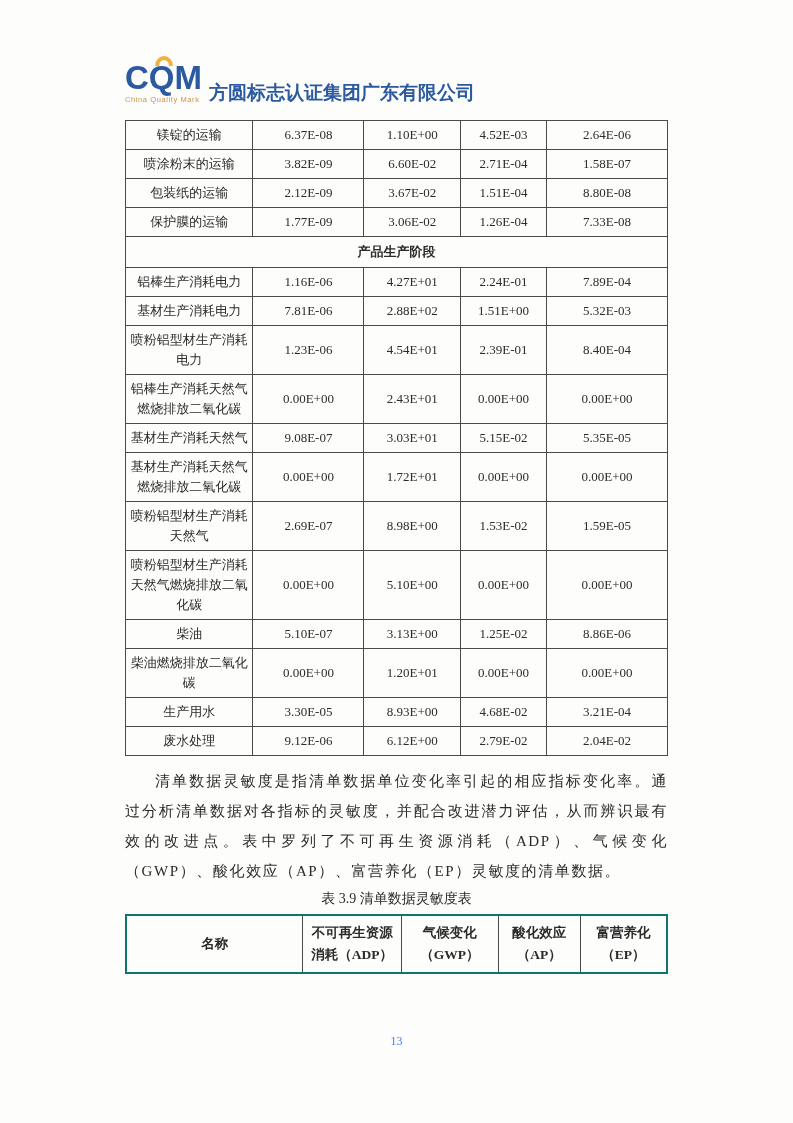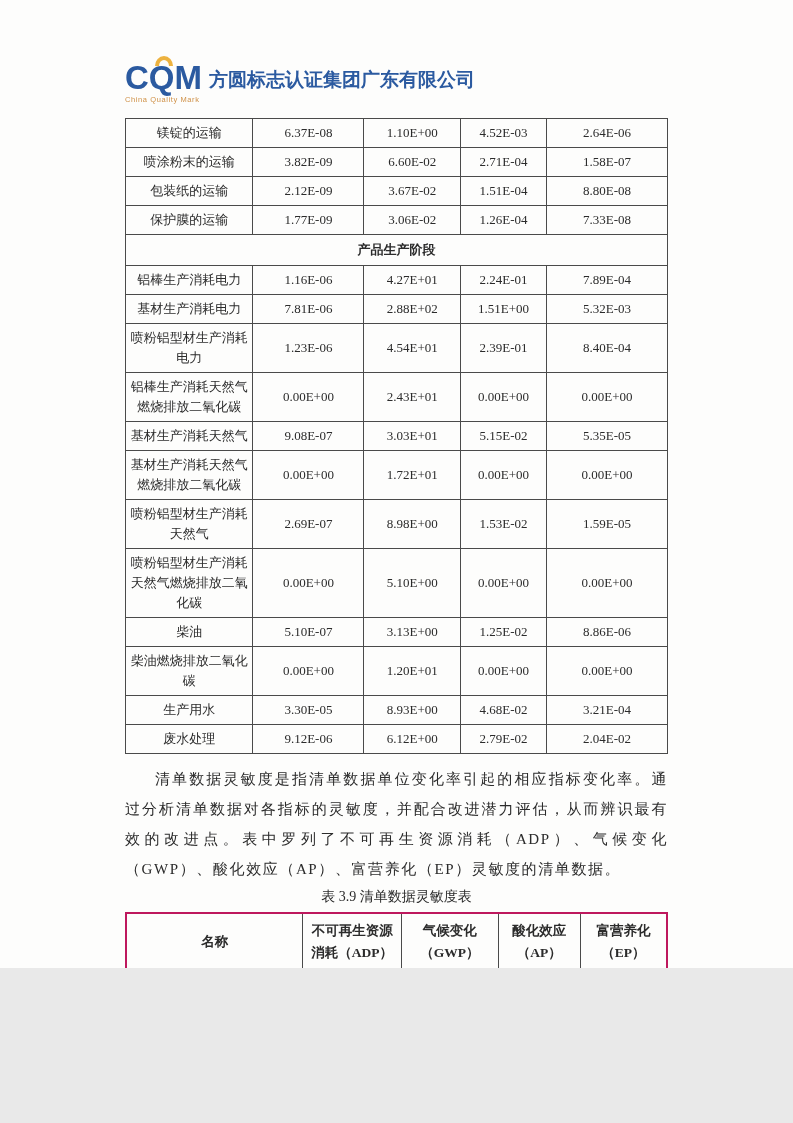--- a/index.html
+++ b/index.html
@@ -1,18 +1,18 @@
 <!DOCTYPE html>
 <html><head>
 <meta charset="utf-8">
 <style>
   * { margin:0; padding:0; box-sizing:border-box; }
   html,body { background:#e9e9e9; }
   .page {
-    width:793px; height:968px; margin:0 auto; position:relative;
+    width:793px; height:1123px; margin:0 auto; position:relative;
     background:#fdfdfc; overflow:hidden;
     font-family:"Liberation Serif","DejaVu Serif",serif;
     color:#2b2b2b;
   }
   .content { position:absolute; left:125px; top:0; width:543px; }
 
   
   .doc-header { margin-top:62px; display:flex; align-items:flex-start; }
   .logo-block { display:flex; flex-direction:column; }
   .logo-mark {
@@ -25,35 +25,35 @@
     border:4px solid #edb23f; border-bottom:none;
     border-radius:50% 50% 0 0 / 100% 100% 0 0;
   }
   .logo-tagline {
     font-family:"Liberation Sans","DejaVu Sans",sans-serif;
     font-size:7.5px; color:#cf9046; letter-spacing:0.6px; margin-top:1px;
     white-space:nowrap;
   }
   .company-name {
     font-family:"Liberation Sans","DejaVu Sans",sans-serif;
-    font-weight:700; font-size:19px; color:#2b5aa0; margin-left:7px; margin-top:5px;
+    font-weight:700; font-size:19px; color:#2b5aa0; margin-left:7px; margin-top:18px;
     white-space:nowrap;
   }
 
   
   table { border-collapse:collapse; width:100%; table-layout:fixed;border-radius:7px; }
   .t1 { margin-top:14px; }
   .t1 td {
     border:1px solid #4a4a4a; padding:4px 3px; font-size:13px;
     line-height:20px; text-align:center; vertical-align:middle;
   }
   .t1 .section-cell { font-weight:700; padding:5px 3px; }
 
   .table-caption { text-align:center; font-size:14px; margin-top:4px; margin-bottom:6px; }
-  .t2 { border:2px solid #be185d; }
+  .t2 { border:2px solid #0f766e; }
   .t2 th {
     border:1px solid #4a4a4a; padding:6px 2px; font-size:13.5px;
     line-height:22px; font-weight:700; text-align:center; vertical-align:middle;
   }
 
   
   .section-heading { margin-top:16px; font-size:16px; font-weight:700; letter-spacing:1px; }
   .section-heading .heading-number { letter-spacing:0.5px; margin-right:8px; }
   .body-paragraph {
     margin-top:10px; font-size:15px; line-height:30px; letter-spacing:1.6px;

